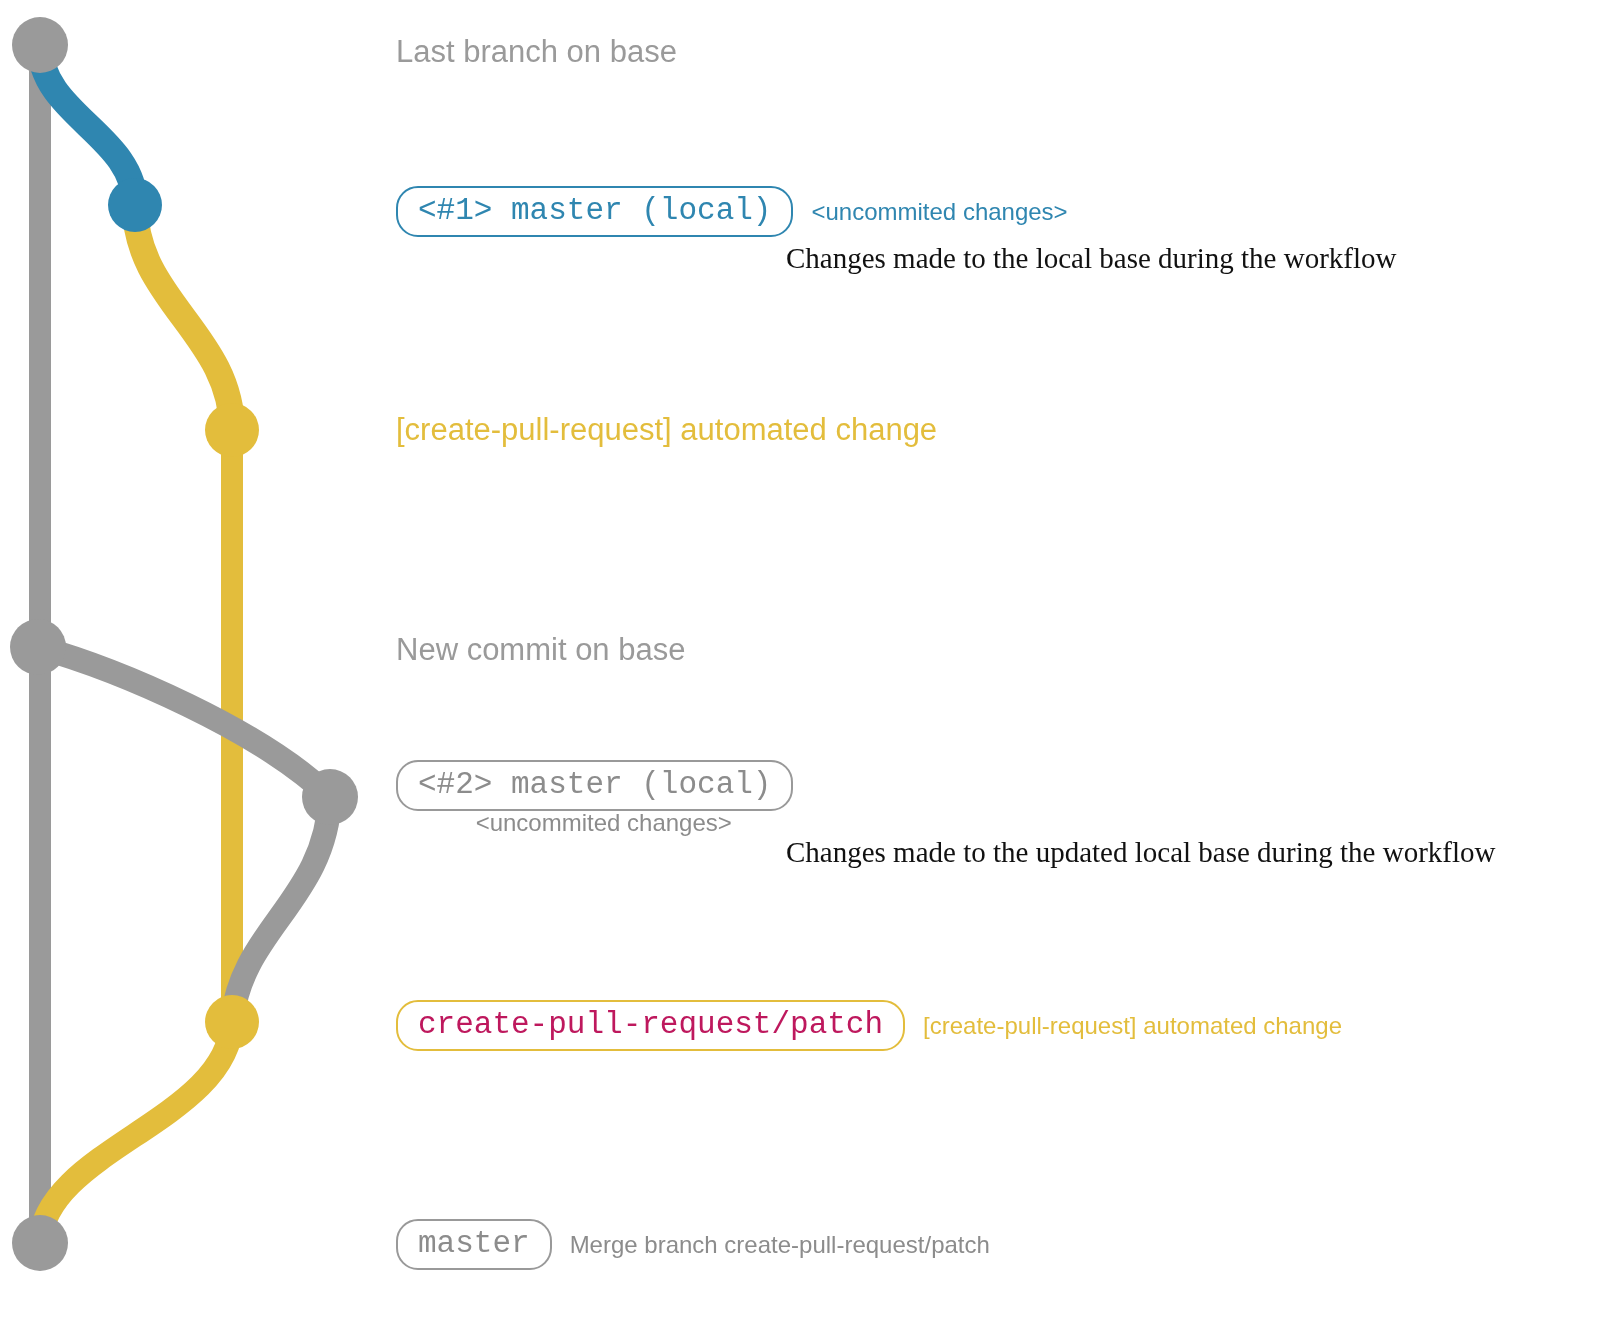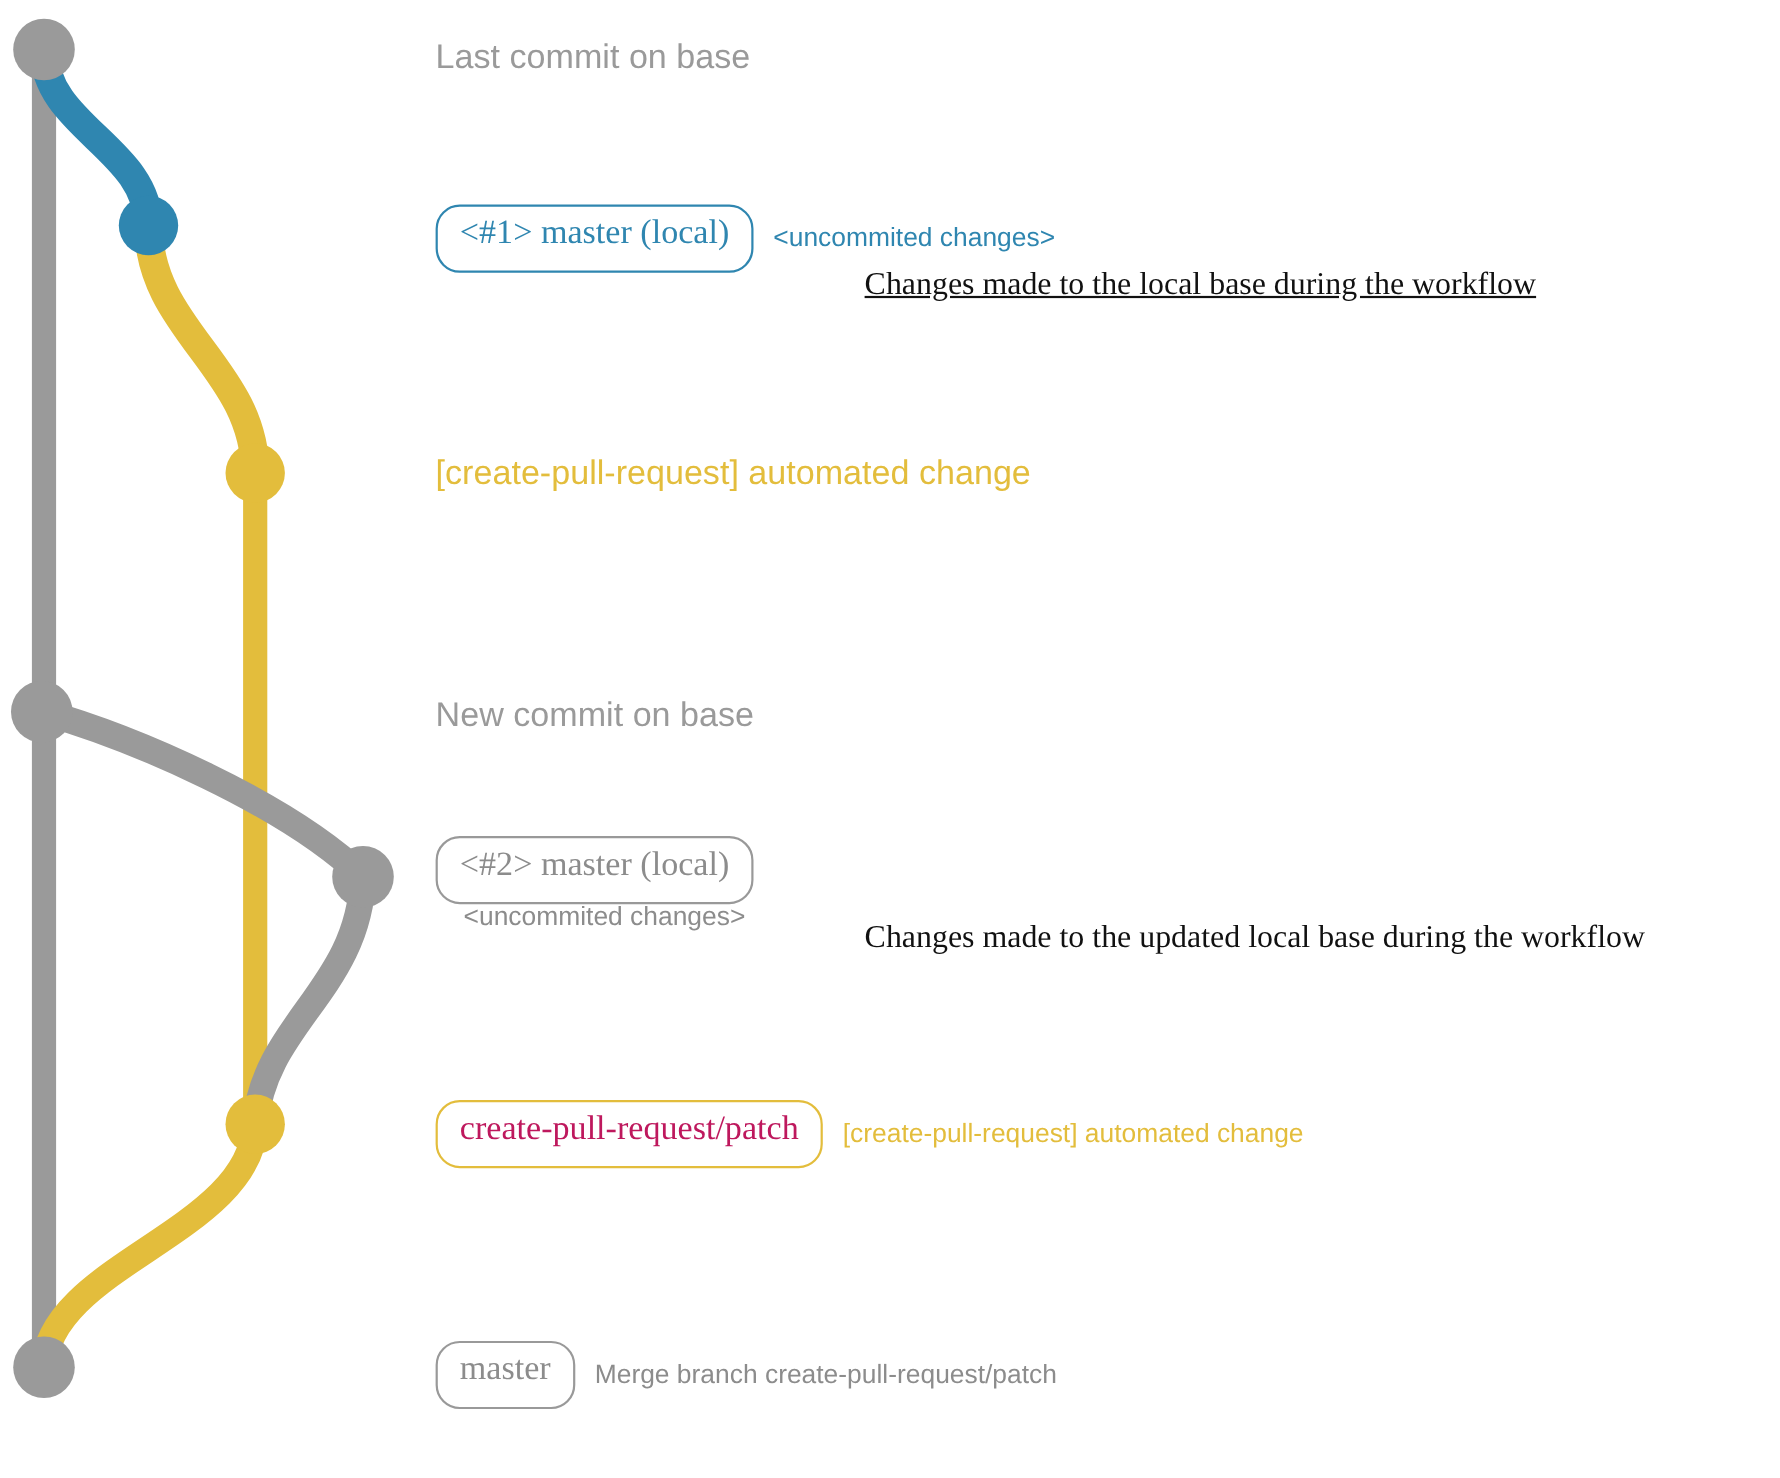--- a/index.html
+++ b/index.html
@@ -30,26 +30,26 @@
   }
   .row {
     position: absolute;
     display: flex;
     align-items: center;
     white-space: nowrap;
   }
   .badge {
     border: 2px solid #999999;
     border-radius: 22px;
-    padding: 7px 20px 20px 20px;
+    padding: 7px 20px 9px 20px;
     font-size: 31px;
     line-height: 1;
     color: #8c8c8c;
     background: #ffffff;
-    font-family: Liberation Serif, serif;
+    font-family: Liberation Mono, monospace;
   }
   .badge.blue {
     border-color: #2f86b0;
     color: #2f86b0;
   }
   .badge.yellow {
     border-color: #e3bd3c;
     color: #be185d;
   }
   .subject {
@@ -102,27 +102,27 @@
   <circle cx="135" cy="205" r="27" fill="#2f86b0"></circle>
   <circle cx="232" cy="430" r="27" fill="#e3bd3c"></circle>
   <circle cx="38" cy="647" r="28" fill="#9a9a9a"></circle>
   <circle cx="330" cy="797" r="28" fill="#9a9a9a"></circle>
   <circle cx="232" cy="1022" r="27" fill="#e3bd3c"></circle>
   <circle cx="40" cy="1243" r="28" fill="#9a9a9a"></circle>
 </svg>
 
 <div class="labels-layer">
 
-  <div class="headline" style="left:396px; top:36px;">Last commit on base</div>
+  <div class="headline" style="left:396px; top:36px;">Last branch on base</div>
 
   <div class="row" style="left:396px; top:186px;">
     <span class="badge blue">&lt;#1&gt; master (local)</span>
     <span class="subject blue">&lt;uncommited changes&gt;</span>
   </div>
-  <div class="note" style="left:786px; top:244px;text-decoration:underline;">Changes made to the local base during the workflow</div>
+  <div class="note" style="left:786px; top:244px;">Changes made to the local base during the workflow</div>
 
   <div class="headline yellow" style="left:396px; top:414px;">[create-pull-request] automated change</div>
 
   <div class="headline" style="left:396px; top:634px;">New commit on base</div>
 
   <div class="row" style="left:396px; top:760px;flex-direction:column;">
     <span class="badge">&lt;#2&gt; master (local)</span>
     <span class="subject">&lt;uncommited changes&gt;</span>
   </div>
   <div class="note" style="left:786px; top:838px;">Changes made to the updated local base during the workflow</div>

